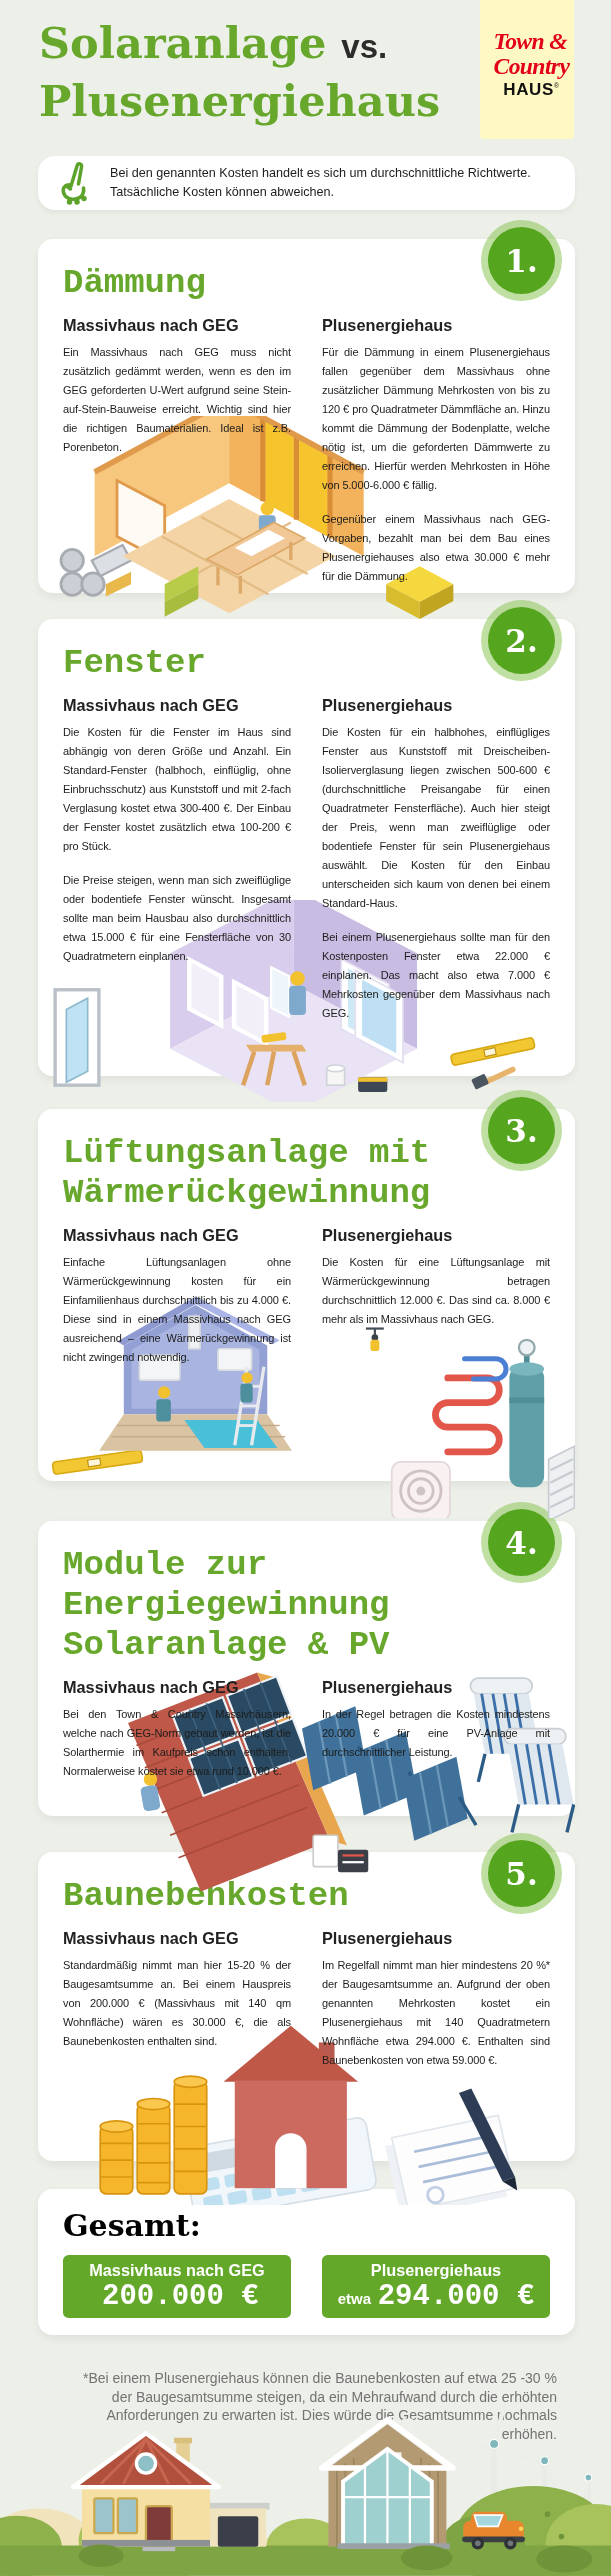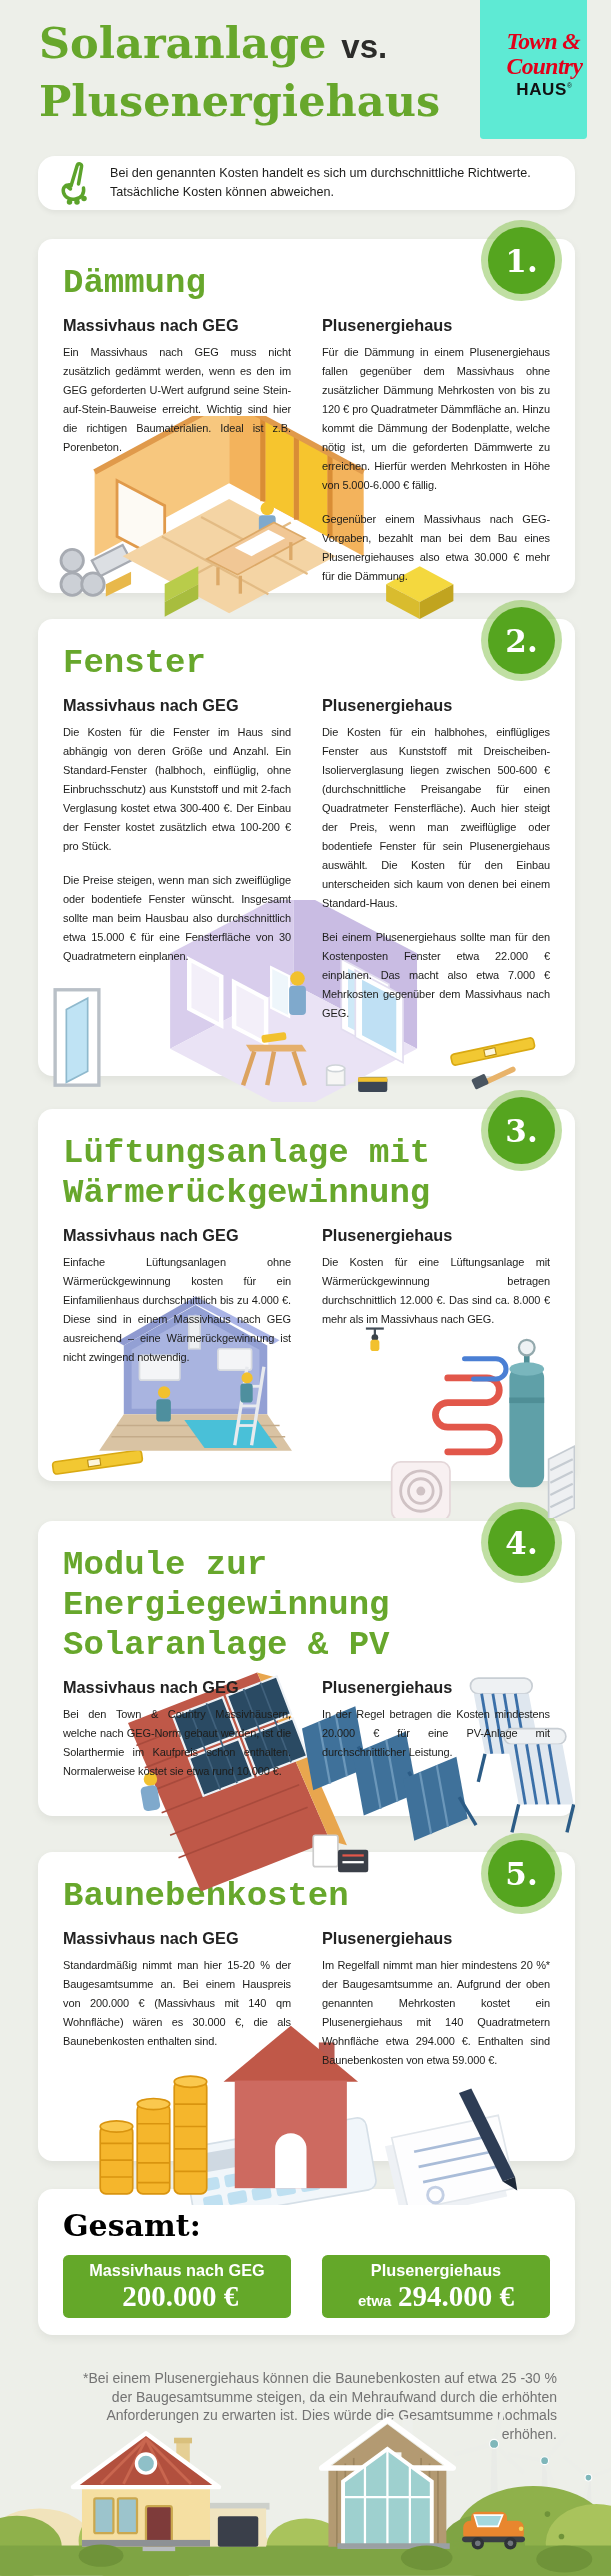--- a/index.html
+++ b/index.html
@@ -3,22 +3,22 @@
 <meta charset="utf-8">
 <style>
   html,body{margin:0;padding:0;background:#edefe9;}
   #page{position:relative;width:612px;height:2576px;background:#edefe9;overflow:hidden;
         font-family:"Liberation Sans",sans-serif;color:#1d1d1b;}
   
   .main-title{position:absolute;left:39px;top:15.7px;width:427px;
               font-family:"DejaVu Serif",serif;font-weight:700;font-size:43px;line-height:54px;
               color:#67a72c;margin:0;}
   .main-title .vs{font-family:"Liberation Sans",sans-serif;font-weight:700;font-size:33px;color:#2c2c2a;}
-  .logo-box{position:absolute;left:480px;top:0;width:94px;height:139px;background:#5eead4;
-            border-radius:0 0 3.4px 3.4px;padding-left:13px;}
+  .logo-box{position:absolute;left:480px;top:0;width:94px;height:139px;background:#fef9c3;
+            border-radius:0 0 3.4px 3.4px;}
   .logo-inner{padding:29px 0 0 13.5px;}
   .logo-word{font-family:"Liberation Serif",serif;font-style:italic;font-weight:700;
              font-size:23.6px;line-height:25px;color:#e2001a;letter-spacing:-0.6px;}
   .logo-haus{font-family:"Liberation Sans",sans-serif;font-weight:700;font-size:17px;
              color:#111;letter-spacing:0.6px;text-align:right;padding-right:14.6px;margin-top:1.1px;}
   .logo-haus sup{font-size:6.7px;font-weight:400;}
   
   .notice{position:absolute;left:38px;top:156px;width:537px;height:54px;background:#fff;
           border-radius:17px;box-shadow:0 2.2px 5.6px rgba(0,0,0,.05);
           display:flex;align-items:center;}
@@ -55,21 +55,21 @@
   .total-card{position:absolute;left:38px;top:2189px;width:537px;height:146px;background:#fff;
               border-radius:14.6px;box-shadow:0 3.4px 9px rgba(0,0,0,.06);}
   .total-heading{margin:19px 25px 0 25px;font-family:"DejaVu Serif",serif;font-weight:700;
                  font-size:30px;color:#000000;}
   .total-boxes{display:flex;gap:31px;margin:12.3px 25px 0 25px;}
   .total-box{flex:1;height:63px;background:#64a829;border-radius:5.6px;color:#fff;
              display:flex;flex-direction:column;align-items:center;justify-content:center;gap:1.1px;}
   .total-box .label{font-size:16.3px;font-weight:700;}
   .value-row{display:flex;align-items:baseline;gap:6.7px;}
   .value-row .prefix{font-size:15px;font-weight:700;}
-  .value-row .value{font-family:Liberation Serif, serif;font-weight:700;font-size:29px;line-height:31px;}
+  .value-row .value{font-family:Liberation Mono, monospace;font-weight:700;font-size:29px;line-height:31px;}
   
   .footnote{position:absolute;left:63px;top:2355px;width:494px;font-size:14px;line-height:18.5px;
             color:#737373;text-align:right;}
   .footer-scene{position:absolute;left:0;top:2396px;width:612px;height:180px;}
 </style>
 </head>
 <body>
 
 <div id="page">
 

